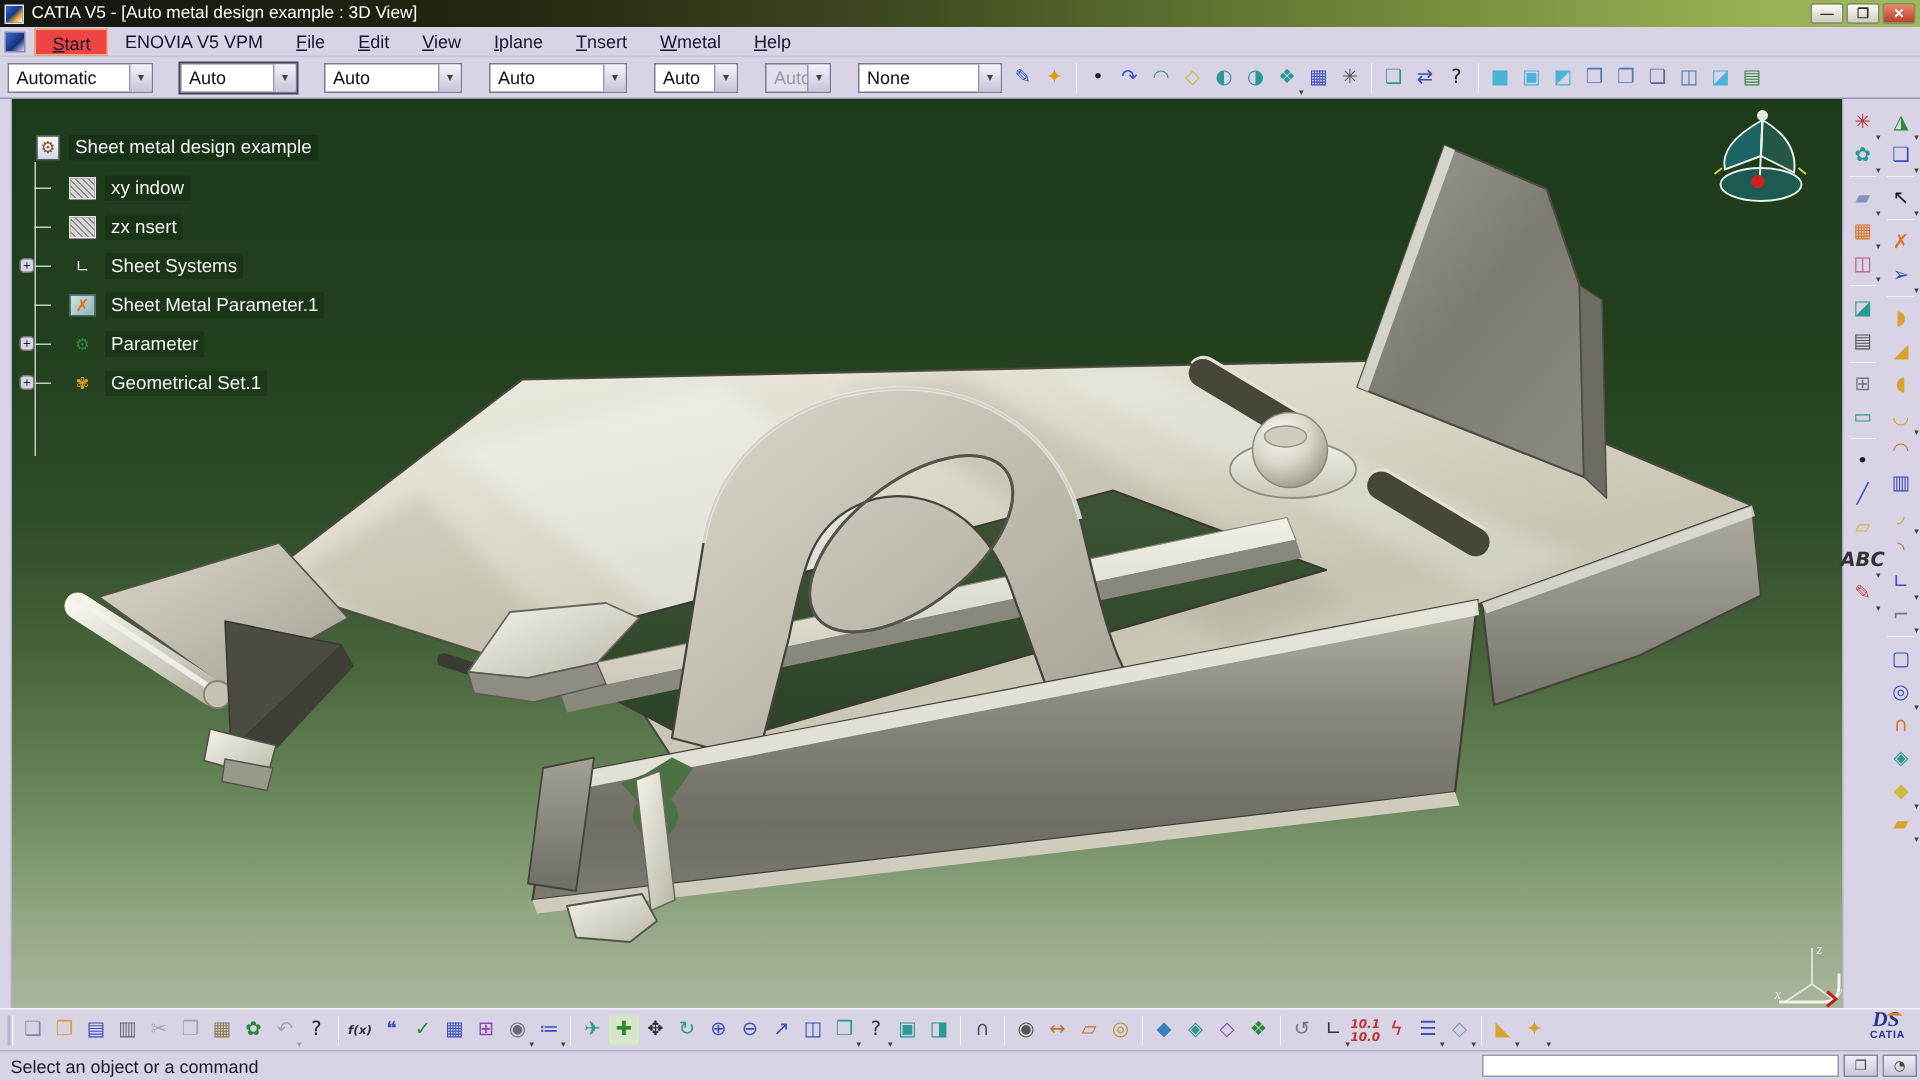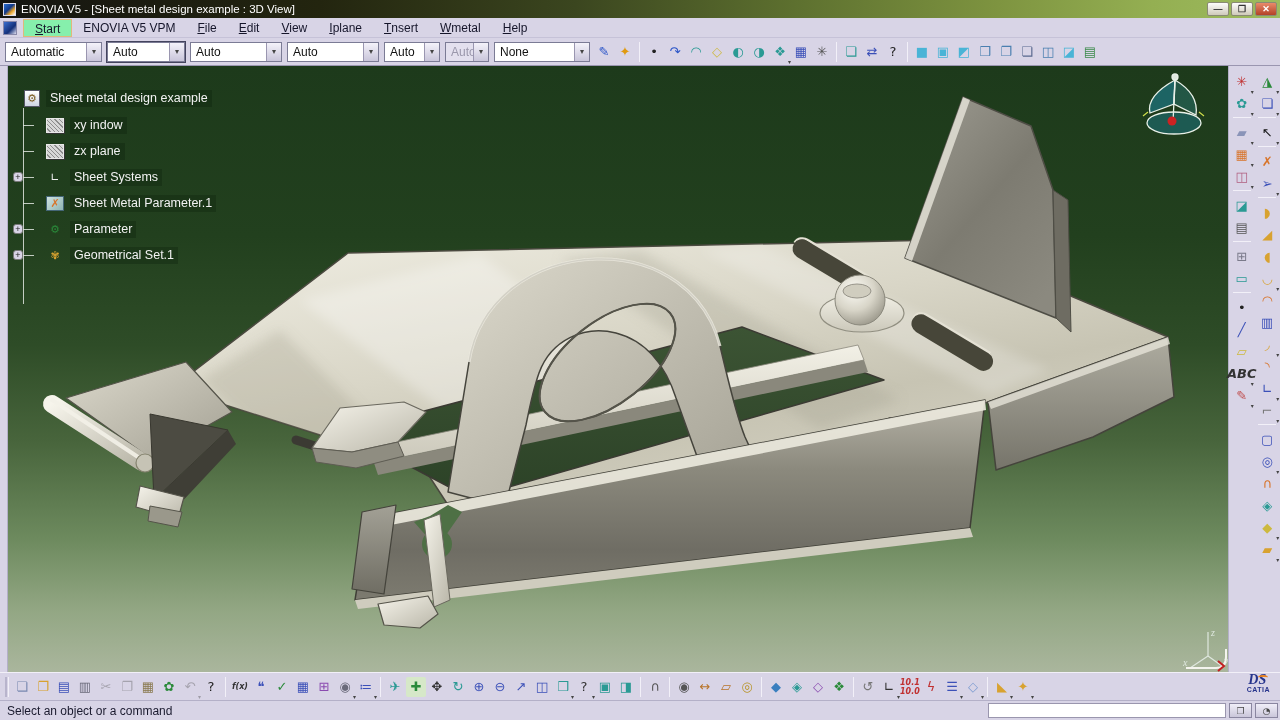--- a/index.html
+++ b/index.html
@@ -14,21 +14,21 @@
   .win-btns { position:absolute; right:3px; top:2px; display:flex; gap:2px; }
   .win-btn { width:22px; height:14px; font-size:9px; line-height:12px; text-align:center; color:#333;
     background:linear-gradient(#fdfdfb,#cfcaba); border:1px solid #8a8a74; border-radius:2px; cursor:default; }
   .win-btn.close { background:linear-gradient(#e88a6a,#b34227); color:#fff; font-weight:bold; }
 
   
   .menubar { position:absolute; top:18px; left:0; right:0; height:20px; background:#d8d4e6;
     display:flex; align-items:center; color:#15152a; border-bottom:1px solid #c6c2d8; }
   .doc-ic { width:14px; height:14px; margin:0 6px 0 3px; background:linear-gradient(135deg,#3a6fd0,#14307a 60%,#e0dff0); border:1px solid #88a; }
   .mi { padding:1px 11px; height:18px; line-height:16px; white-space:nowrap; }
-  .mi.active { background:#86efac; border:1px solid #e0b87a; }
+  .mi.active { background:#ef4444; border:1px solid #e0b87a; }
   .mi u { text-decoration:underline; }
 
   
   .toolbar-top { position:absolute; top:38px; left:0; right:0; height:28px; background:#d8d4e6;
     border-bottom:1px solid #9a96b0; display:flex; align-items:center; gap:4px; padding-left:5px; }
   .combo { display:flex; align-items:center; height:20px; background:#fff; border:1px solid #7b7b95; font-size:12px; color:#111; }
   .combo .val { flex:1; padding:0 5px; white-space:nowrap; overflow:hidden; }
   .combo .cbtn { width:15px; height:100%; border-left:1px solid #9a96b0; background:linear-gradient(#f4f2fa,#c9c5da);
     font-size:8px; color:#444; display:flex; align-items:center; justify-content:center; }
   .combo.d { background:#e3e0ee; } .combo.d .val { color:#9a97ab; }
@@ -88,21 +88,21 @@
     border:1px solid #9a96ae; font-size:11px; padding:0 3px; font-family:"Liberation Sans", sans-serif; }
   .sbtns { position:absolute; right:2px; bottom:2px; display:flex; gap:3px; }
   .sbtn { width:23px; height:15px; background:linear-gradient(#f0eef8,#cac6da); border:1px solid #8a86a0;
     font-size:9px; color:#444; display:flex; align-items:center; justify-content:center; font-family:"DejaVu Sans", sans-serif; }
 </style>
 </head>
 <body>
 
 <div class="titlebar">
   <span class="app-ic"></span>
-  <span>ENOVIA V5 - [Sheet metal design example : 3D View]</span>
+  <span>CATIA V5 - [Auto metal design example : 3D View]</span>
   <div class="win-btns">
 
   <span class="win-btn"><b>—</b></span>
       <span class="win-btn"><b>❐</b></span>
       <span class="win-btn close"><b>✕</b></span>
     </div>
 </div>
 
 <div class="menubar">
   <span class="doc-ic"></span>
@@ -114,21 +114,21 @@
       <span class="mi"><u>E</u><span>dit</span></span>
       <span class="mi"><u>V</u><span>iew</span></span>
       <span class="mi"><u>I</u><span>plane</span></span>
       <span class="mi"><u>T</u><span>nsert</span></span>
       <span class="mi"><u>W</u><span>metal</span></span>
       <span class="mi"><u>H</u><span>elp</span></span>
     </div>
 </div>
 
 <div class="toolbar-top">
-  <div style="display:flex;gap:5px">
+  <div style="display:flex;gap:18px">
 
   <span class="combo" style="width: 97px;">
         <span class="val">Automatic</span>
         <span class="cbtn">▾</span>
       </span>
       <span class="combo f" style="width: 78px;">
         <span class="val">Auto</span>
         <span class="cbtn">▾</span>
       </span>
       <span class="combo" style="width: 92px;">
@@ -398,21 +398,21 @@
             <i class="tg" style="color: rgb(204, 204, 204);"></i>
           </span>
           <span class="tlabel">xy indow</span>
         </div>
         <div class="trow plane-icon">
           <span class="conn"></span>
 
           <span class="ticon">
             <i class="tg" style="color: rgb(204, 204, 204);"></i>
           </span>
-          <span class="tlabel">zx plane</span>
+          <span class="tlabel">zx nsert</span>
         </div>
         <div class="trow exp axis-systems-icon">
           <span class="conn"></span>
           <span class="expander">+</span>
           <span class="ticon">
             <i class="tg" style="color: rgb(240, 240, 240);">∟</i>
           </span>
           <span class="tlabel">Sheet Systems</span>
         </div>
         <div class="trow sheet-metal-parameter-icon">
@@ -689,21 +689,21 @@
         <span style="color: rgb(42, 138, 58);">❖</span>
       </span>
       <i class="sep"></i>
       <span class="ic">
         <span style="color: rgb(119, 119, 119);">↺</span>
       </span>
       <span class="ic v">
         <span style="color: rgb(51, 51, 51);">∟</span>
       </span>
       <span class="ic t">
-        <span style="color: rgb(192, 48, 48);">10.1 10.0</span>
+        <span style="color: rgb(192, 48, 48); text-align: right;">10.1 10.0</span>
       </span>
       <span class="ic">
         <span style="color: rgb(192, 48, 48);">ϟ</span>
       </span>
       <span class="ic v">
         <span style="color: rgb(59, 80, 184);">☰</span>
       </span>
       <span class="ic v">
         <span style="color: rgb(122, 154, 208);">◇</span>
       </span>

